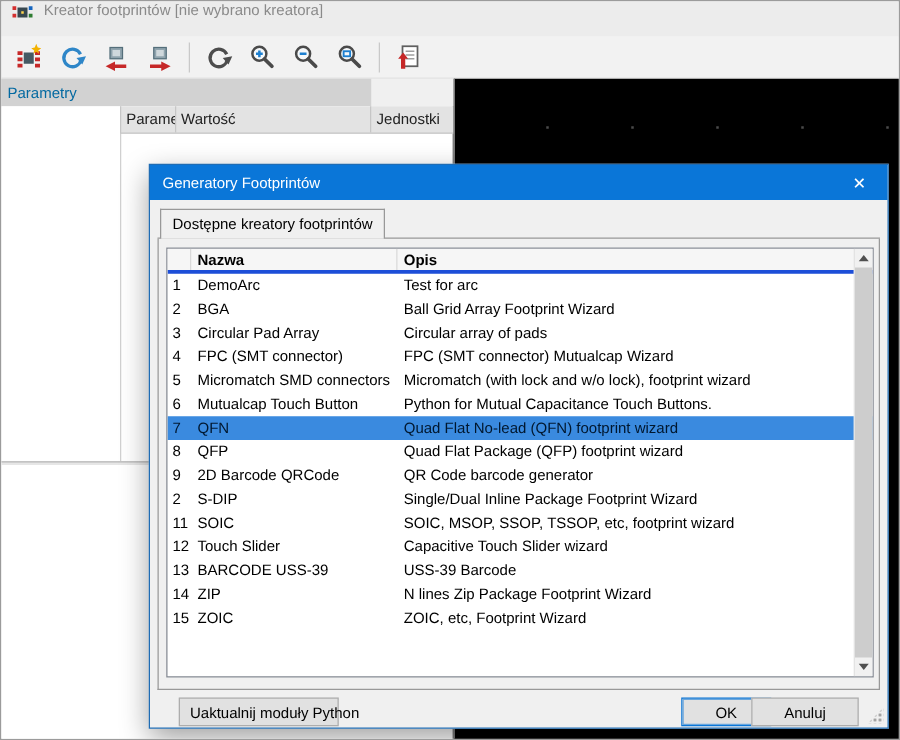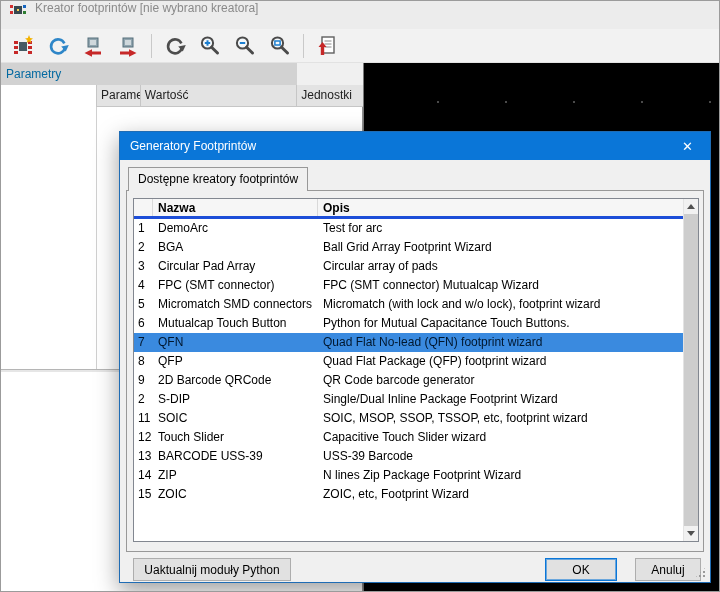--- a/index.html
+++ b/index.html
@@ -71,24 +71,24 @@
   .sarrow.up { top:0; } .sarrow.down { bottom:0; }
   .sarrow::after { content:""; position:absolute; left:3px;
     border-left:4px solid transparent; border-right:4px solid transparent; }
   .sarrow.up::after { top:5px; border-bottom:5px solid #505050; }
   .sarrow.down::after { bottom:5px; border-top:5px solid #505050; }
   .sthumb { position:absolute; left:0; top:15px; bottom:15px; width:14px; background:#cdcdcd; }
   
   .dbtn { position:absolute; top:398px; height:23px; background:#e1e1e1;
     border:1px solid #adadad; font:12px "Liberation Sans", sans-serif;
     padding:0 8px; z-index:4; white-space:nowrap; }
-  .dbtn.update { left:13px; width:158px; }
+  .dbtn.update { left:23px; width:128px; }
   .dbtn.ok { right:93px; width:72px; border-color:var(--accent,#0a76d8);
     box-shadow:inset 0 0 0 1px rgba(10,118,216,.55); }
-  .dbtn.cancel { right:9px; width:66px; }
+  .dbtn.cancel { right:23px; width:86px; }
   .grip { position:absolute; right:3px; bottom:3px; width:13px; height:13px; z-index:5;
     background-image:radial-gradient(#9a9a9a 1px, transparent 1.3px);
     background-size:4px 4px; clip-path:polygon(100% 0, 100% 100%, 0 100%); }
 </style>
 </head>
 <body>
 
 <div class="app">
 
   <div class="titlebar">

